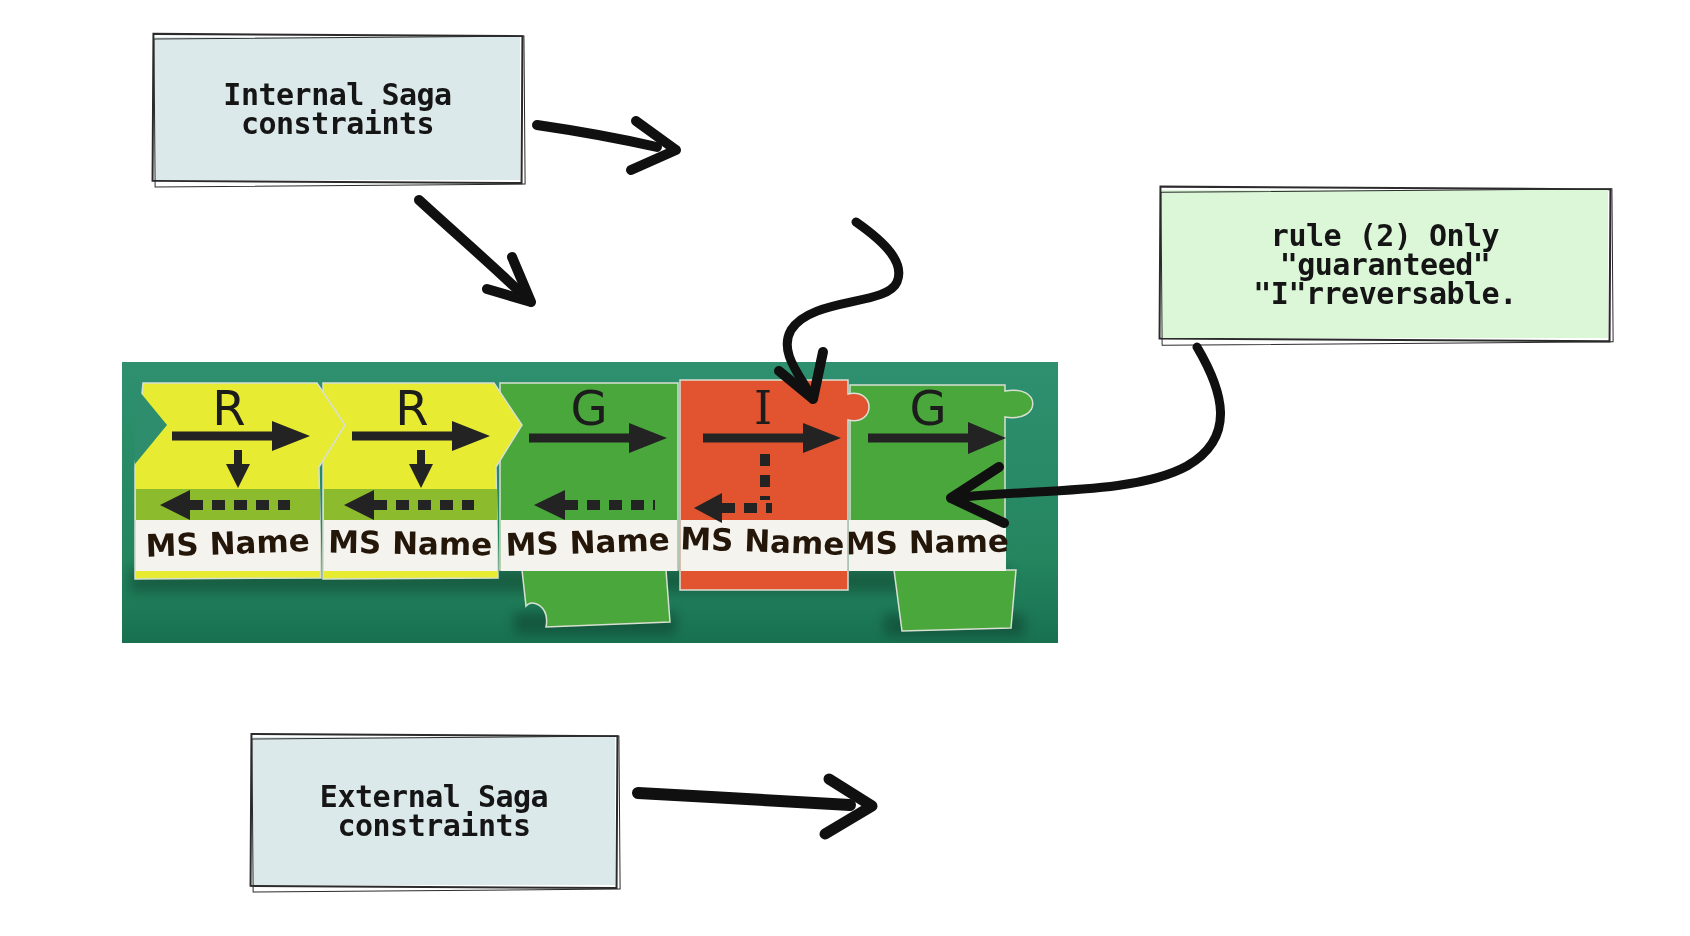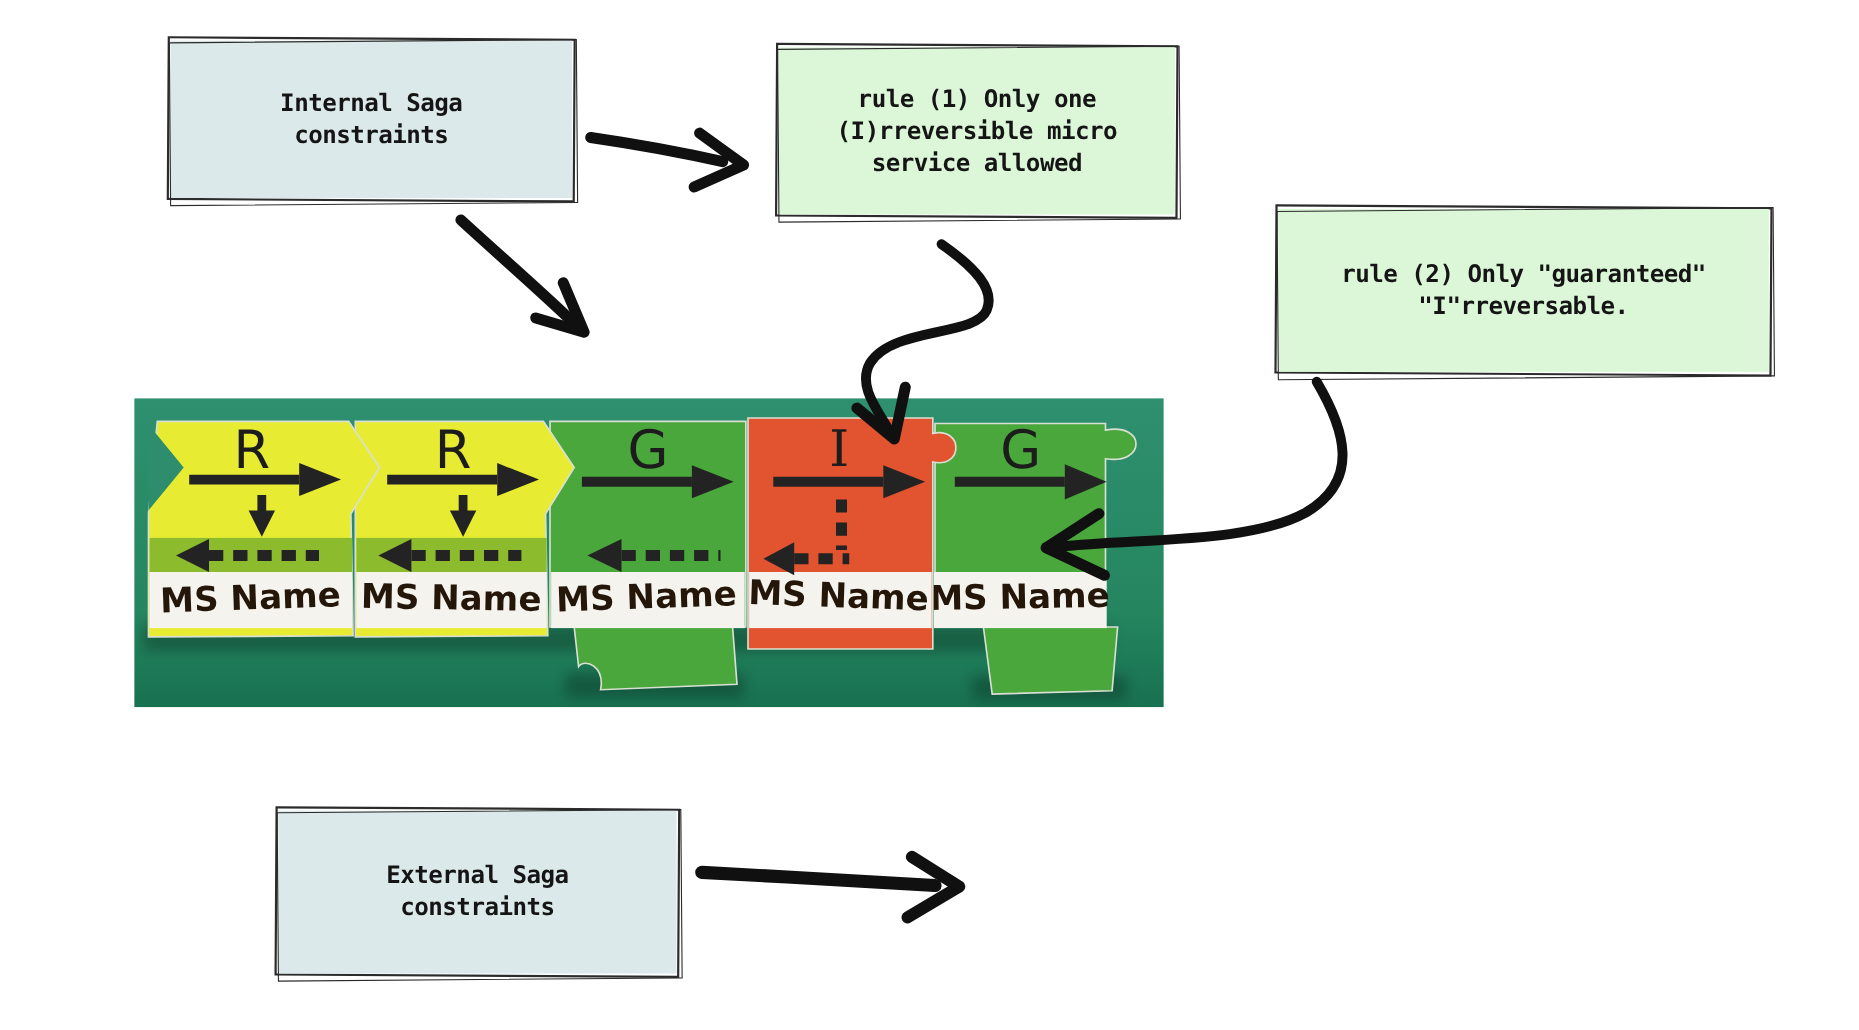--- a/index.html
+++ b/index.html
@@ -8,21 +8,21 @@
   
   .sketch-box{position:absolute;}
   .sketch-box::before,.sketch-box::after{content:"";position:absolute;inset:2px;
       border:2.5px solid #2b2b2b;pointer-events:none;}
   .sketch-box::before{transform:rotate(.35deg);}
   .sketch-box::after{transform:rotate(-.45deg) translate(2px,3px);border-width:1.8px;}
   .sketch-box .fill{position:absolute;inset:5px;}
   .sketch-box.blue .fill{background:#dce9ea;}
   .sketch-box.green .fill{background:#dbf7d8;}
   .box-text{position:absolute;inset:0;display:flex;flex-direction:column;justify-content:center;
-      align-items:center;text-align:center;font-size:22px;font-weight:700;color:#151515;
+      align-items:center;text-align:center;font-size:30px;font-weight:700;color:#151515;
       line-height:29px;letter-spacing:-0.5px;z-index:2;}
   
   .photo{position:absolute;left:122px;top:362px;width:936px;height:281px;}
   .photo svg{display:block;}
   .tile-letter{font-family:"DejaVu Sans","Liberation Sans",sans-serif;font-size:48px;fill:#1c1c1c;}
   .tile-letter.serif{font-family:"DejaVu Serif","Liberation Serif",serif;font-size:46px;}
   .ms-name{font-family:"DejaVu Sans","Liberation Sans",sans-serif;font-size:31px;font-weight:700;
       fill:#241709;}
   
   .arrows{position:absolute;left:0;top:0;pointer-events:none;z-index:5;}
@@ -117,28 +117,20 @@
   </div>
 
   <div class="sketch-box blue" style="left:150px;top:32px;width:375px;height:153px;">
     <div class="fill"></div>
     <div class="box-text">
       <div>Internal Saga</div>
       <div>constraints</div>
     </div>
   </div>
 
-  <div class="sketch-box green" style="left:703px;top:38px;width:370px;height:162px;">
-    <div class="fill"></div>
-    <div class="box-text">
-      <div>rule (1) Only one</div>
-      <div>(I)rreversible micro</div>
-      <div>service allowed</div>
-    </div>
-  </div>
 
   <div class="sketch-box green" style="left:1157px;top:185px;width:456px;height:158px;">
     <div class="fill"></div>
     <div class="box-text">
       <div>rule (2) Only "guaranteed"</div>
       <div>"I"rreversable.</div>
     </div>
   </div>
 
   <div class="sketch-box blue" style="left:248px;top:732px;width:372px;height:158px;">

